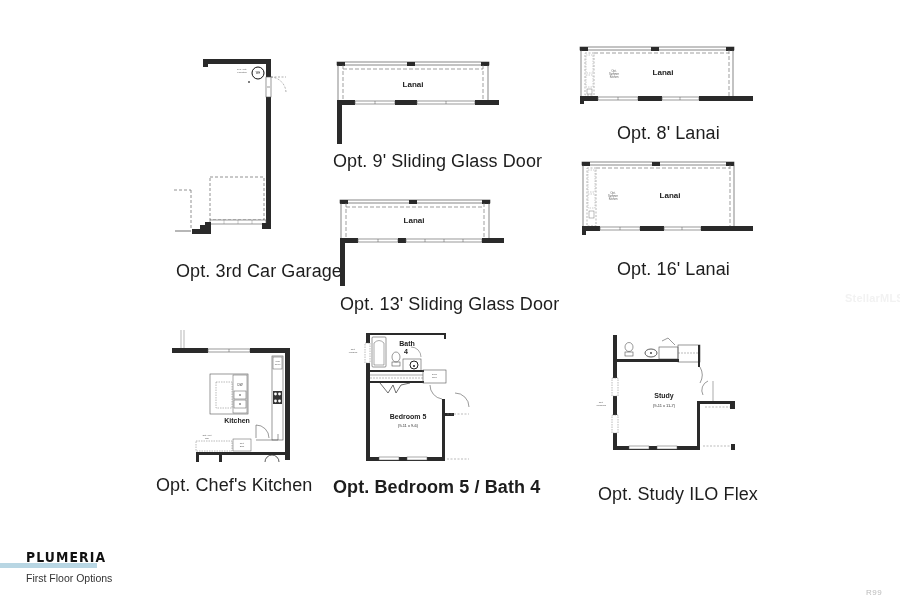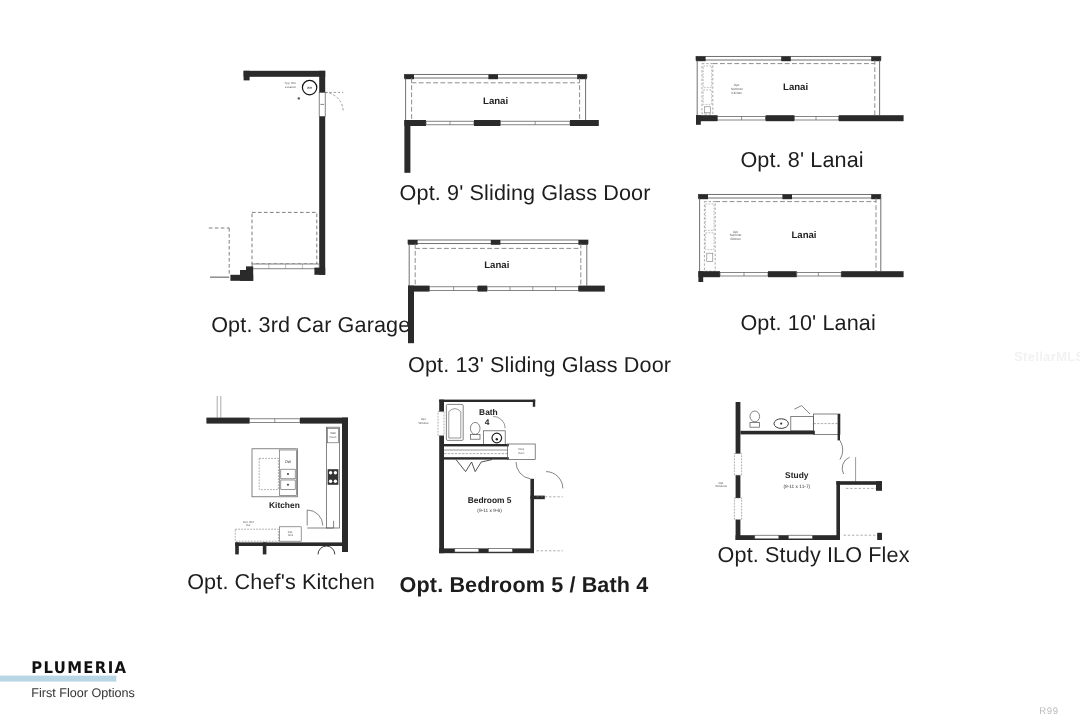--- a/index.html
+++ b/index.html
@@ -161,21 +161,21 @@
     <rect x="2" y="66" width="18" height="5" fill="#2a2a2a"></rect>
     <rect x="2" y="66" width="4" height="9" fill="#2a2a2a"></rect>
     <rect x="20" y="67" width="40" height="3" fill="#fff" stroke="#555" stroke-width="0.6"></rect>
     <line x1="40" y1="67" x2="40" y2="70" stroke="#555" stroke-width="0.5"></line>
     <rect x="60" y="66" width="24" height="5" fill="#2a2a2a"></rect>
     <rect x="84" y="67" width="37" height="3" fill="#fff" stroke="#555" stroke-width="0.6"></rect>
     <line x1="102" y1="67" x2="102" y2="70" stroke="#555" stroke-width="0.5"></line>
     <rect x="121" y="66" width="52" height="5" fill="#2a2a2a"></rect>
   </svg>
 </div>
-<div class="caption" style="left:617px; top:259px;">Opt. 10' Lanai</div>
+<div class="caption" style="left:617px; top:259px;">Opt. 16' Lanai</div>
 
 <div class="plan" style="left:170px; top:330px;">
   <svg width="125" height="132" viewBox="0 0 125 132">
     <line x1="11" y1="0" x2="11" y2="18" stroke="#888" stroke-width="0.6"></line>
     <line x1="14" y1="0" x2="14" y2="18" stroke="#888" stroke-width="0.6"></line>
     <rect x="2" y="18" width="36" height="5" fill="#2a2a2a"></rect>
     <rect x="38" y="19" width="42" height="3" fill="#fff" stroke="#555" stroke-width="0.6"></rect>
     <line x1="59" y1="19" x2="59" y2="22" stroke="#555" stroke-width="0.5"></line>
     <rect x="80" y="18" width="40" height="5" fill="#2a2a2a"></rect>
     <rect x="115" y="18" width="5" height="112" fill="#2a2a2a"></rect>
@@ -302,19 +302,19 @@
     <line x1="120" y1="74" x2="150" y2="74" stroke="#777" stroke-width="0.5" stroke-dasharray="2,1.5"></line>
     <rect x="145" y="68" width="5" height="8" fill="#2a2a2a"></rect>
 
     <rect x="28" y="113" width="87" height="4" fill="#2a2a2a"></rect>
     <rect x="44" y="113" width="20" height="3" fill="#fff" stroke="#555" stroke-width="0.5"></rect>
     <rect x="72" y="113" width="20" height="3" fill="#fff" stroke="#555" stroke-width="0.5"></rect>
     <line x1="118" y1="113" x2="148" y2="113" stroke="#777" stroke-width="0.5" stroke-dasharray="2,1.5"></line>
     <rect x="146" y="111" width="4" height="6" fill="#2a2a2a"></rect>
   </svg>
 </div>
-<div class="caption" style="left:598px; top:452px;">Opt. Study ILO Flex</div>
+<div class="caption" style="left:598px; top:484px;">Opt. Study ILO Flex</div>
 
 <div class="brand-bar"></div>
 <div class="brand-name">PLUMERIA</div>
 <div class="brand-sub">First Floor Options</div>
 <div class="page-code">R99</div>
 <div class="watermark">StellarMLS</div>
 
 </body></html>

